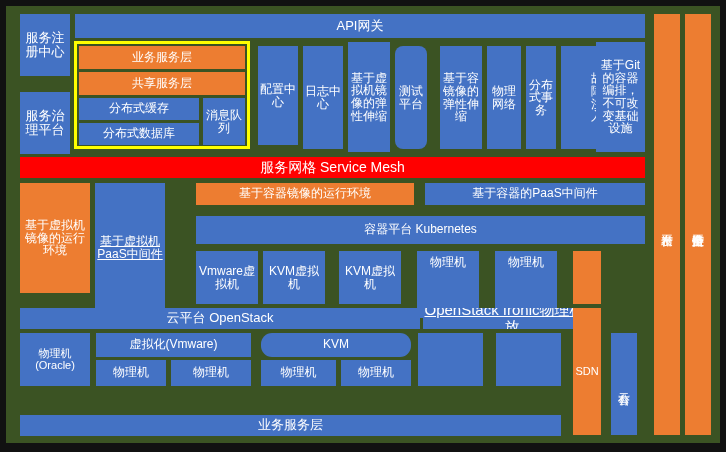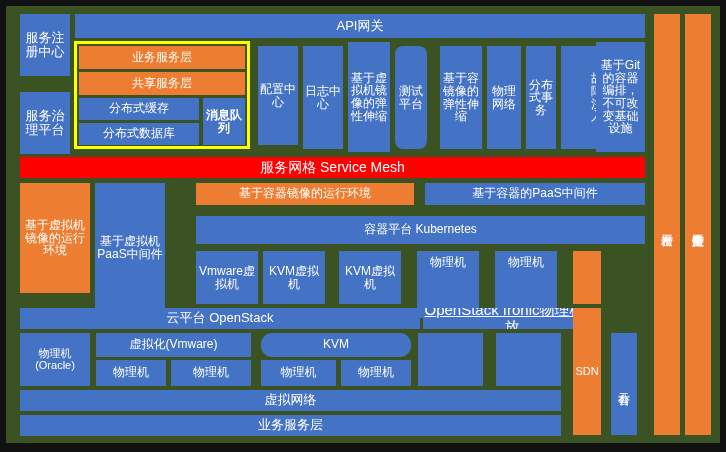--- a/index.html
+++ b/index.html
@@ -56,39 +56,39 @@
     <div class="box f13 tight" style="left:14px;top:86px;width:50px;height:62px;">服务治理平台</div>
 
     <div class="box f13" style="left:69px;top:8px;width:570px;height:24px;">API网关</div>
 
     <div class="yellowframe" style="left:68px;top:35px;width:176px;height:108px;"></div>
 
     <div class="box orange f12" style="left:73px;top:40px;width:166px;height:23px;">业务服务层</div>
     <div class="box orange f12" style="left:73px;top:66px;width:166px;height:23px;">共享服务层</div>
     <div class="box f12" style="left:73px;top:92px;width:120px;height:22px;">分布式缓存</div>
     <div class="box f12" style="left:73px;top:117px;width:120px;height:22px;">分布式数据库</div>
-    <div class="box f12 tight" style="left:197px;top:92px;width:42px;height:47px;font-weight:bold;">消息队列</div>
+    <div class="box f12 tight" style="left:197px;top:92px;width:42px;height:47px;">消息队列</div>
 
     <div class="box f12 tight" style="left:252px;top:40px;width:40px;height:99px;">配置中心</div>
     <div class="box f12 tight" style="left:297px;top:40px;width:40px;height:103px;">日志中心</div>
     <div class="box f12 tight" style="left:342px;top:36px;width:42px;height:110px;">基于虚拟机镜像的弹性伸缩</div>
     <div class="box f12 tight" style="left:389px;top:40px;width:32px;height:103px;border-radius:8px;">测试平台</div>
     <div class="box f12 tight" style="left:434px;top:40px;width:42px;height:103px;">基于容镜像的弹性伸缩</div>
     <div class="box f12 tight" style="left:481px;top:40px;width:34px;height:103px;">物理网络</div>
     <div class="box f12 tight" style="left:520px;top:40px;width:30px;height:103px;">分布式事务</div>
     <div class="box f12 tight" style="left:555px;top:40px;width:30px;height:103px;padding-left:36px;">故障注入</div>
     <div class="box f12 tight" style="left:590px;top:36px;width:49px;height:110px;">基于Git的容器编排，不可改变基础设施</div>
 
     <div class="box red f14" style="left:14px;top:151px;width:625px;height:21px;">服务网格 Service Mesh</div>
 
     <div class="box orange f12 vert" style="left:648px;top:8px;width:26px;height:421px;">发布平台</div>
     <div class="box orange f12 vert" style="left:679px;top:8px;width:26px;height:421px;">全链路监控平台</div>
 
     <div class="box orange f12 tight" style="left:14px;top:177px;width:70px;height:110px;">基于虚拟机镜像的运行环境</div>
-    <div class="box f12 tight" style="left:89px;top:177px;width:70px;height:130px;">基于虚拟机PaaS中间件</div>
+    <div class="box f12 tight" style="left:89px;top:177px;width:70px;height:130px;text-decoration:underline;">基于虚拟机PaaS中间件</div>
     <div class="box orange f12" style="left:190px;top:177px;width:218px;height:22px;">基于容器镜像的运行环境</div>
     <div class="box f12" style="left:419px;top:177px;width:220px;height:22px;">基于容器的PaaS中间件</div>
 
     <div class="box f12" style="left:190px;top:210px;width:449px;height:28px;">容器平台 Kubernetes</div>
 
     <div class="box f12 tight" style="left:190px;top:245px;width:62px;height:53px;">Vmware虚拟机</div>
     <div class="box f12 tight" style="left:257px;top:245px;width:62px;height:53px;">KVM虚拟机</div>
     <div class="box f12 tight" style="left:333px;top:245px;width:62px;height:53px;">KVM虚拟机</div>
     <div class="box f12 tight" style="left:411px;top:245px;width:62px;height:67px;align-items:flex-start;padding-top:5px;">物理机</div>
     <div class="box f12 tight" style="left:489px;top:245px;width:62px;height:67px;align-items:flex-start;padding-top:5px;">物理机</div>
@@ -108,17 +108,16 @@
     <div class="box f12" style="left:255px;top:354px;width:75px;height:26px;">物理机</div>
     <div class="box f12" style="left:335px;top:354px;width:70px;height:26px;">物理机</div>
 
     <div class="box" style="left:412px;top:327px;width:65px;height:53px;"></div>
     <div class="box" style="left:490px;top:327px;width:65px;height:53px;"></div>
 
     <div class="box orange f11 tight" style="left:567px;top:302px;width:28px;height:127px;">SDN</div>
 
     <div class="box f12 vert" style="left:605px;top:327px;width:26px;height:102px;">公有云</div>
 
-    <div class="box f13" style="left:14px;top:384px;width:541px;height:21px;">虚拟网络</div>
     <div class="box f13" style="left:14px;top:409px;width:541px;height:21px;">业务服务层</div>
 
   </div>
 </div>
 
 </body></html>

